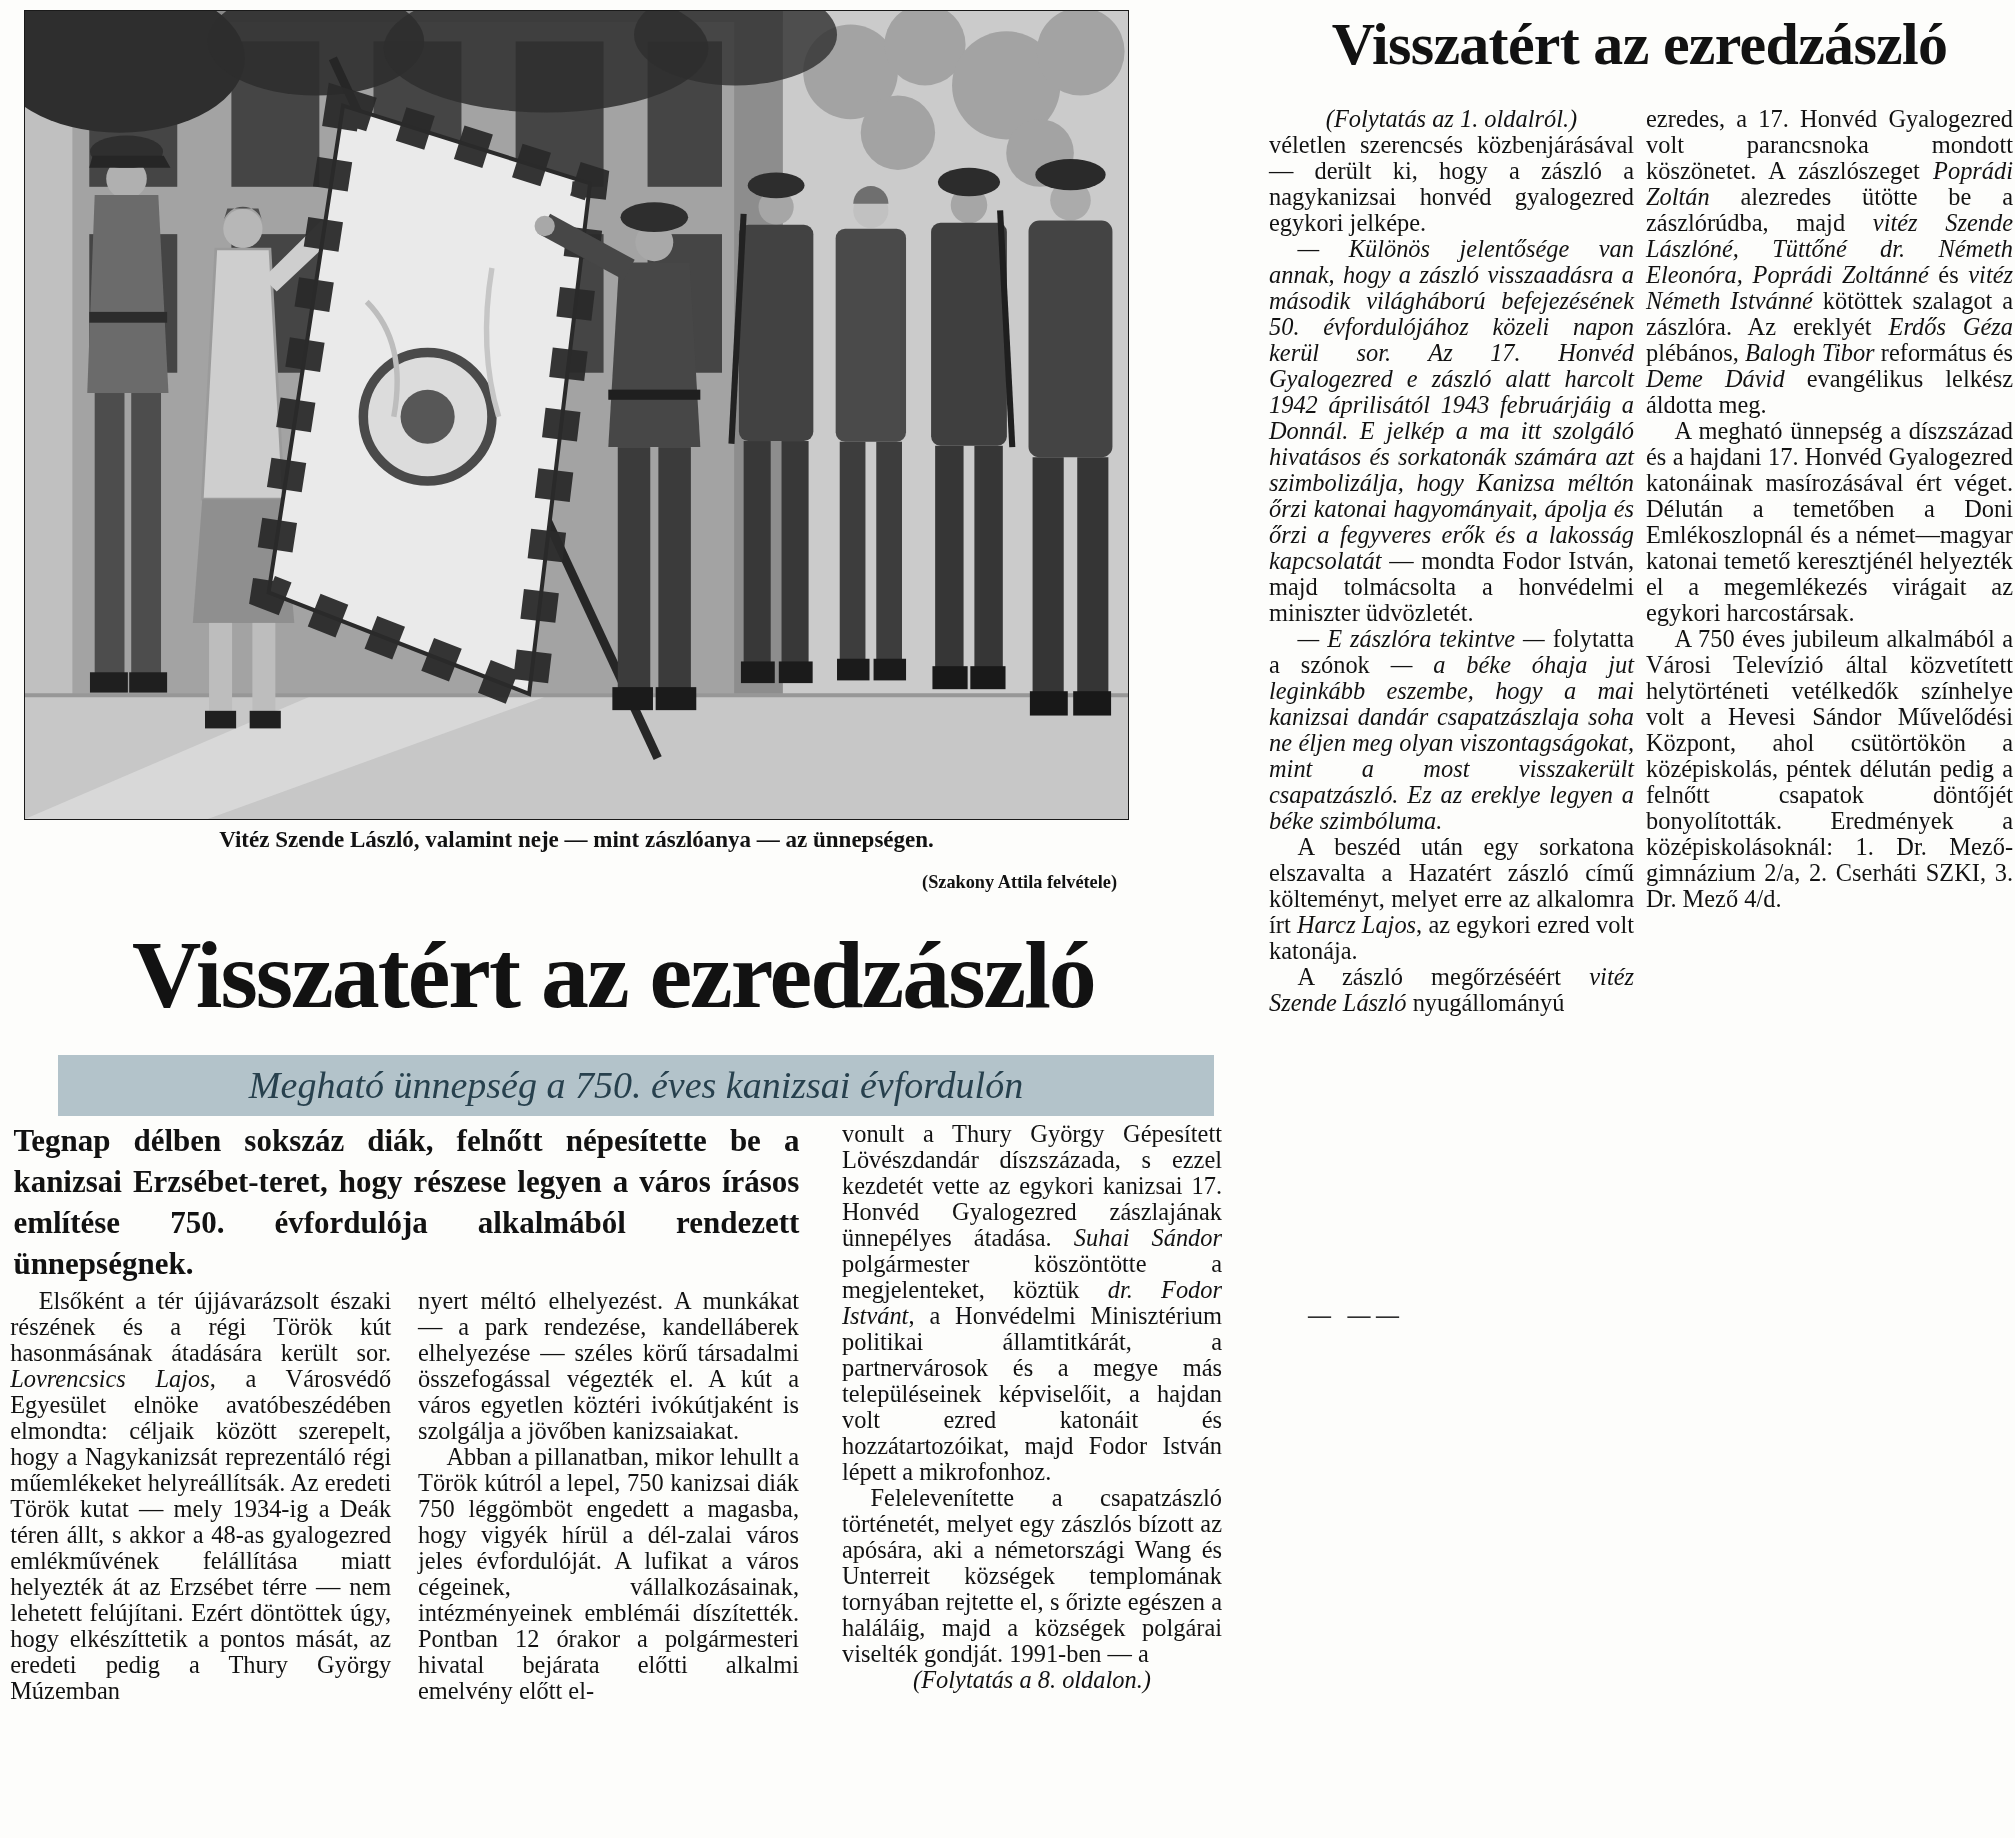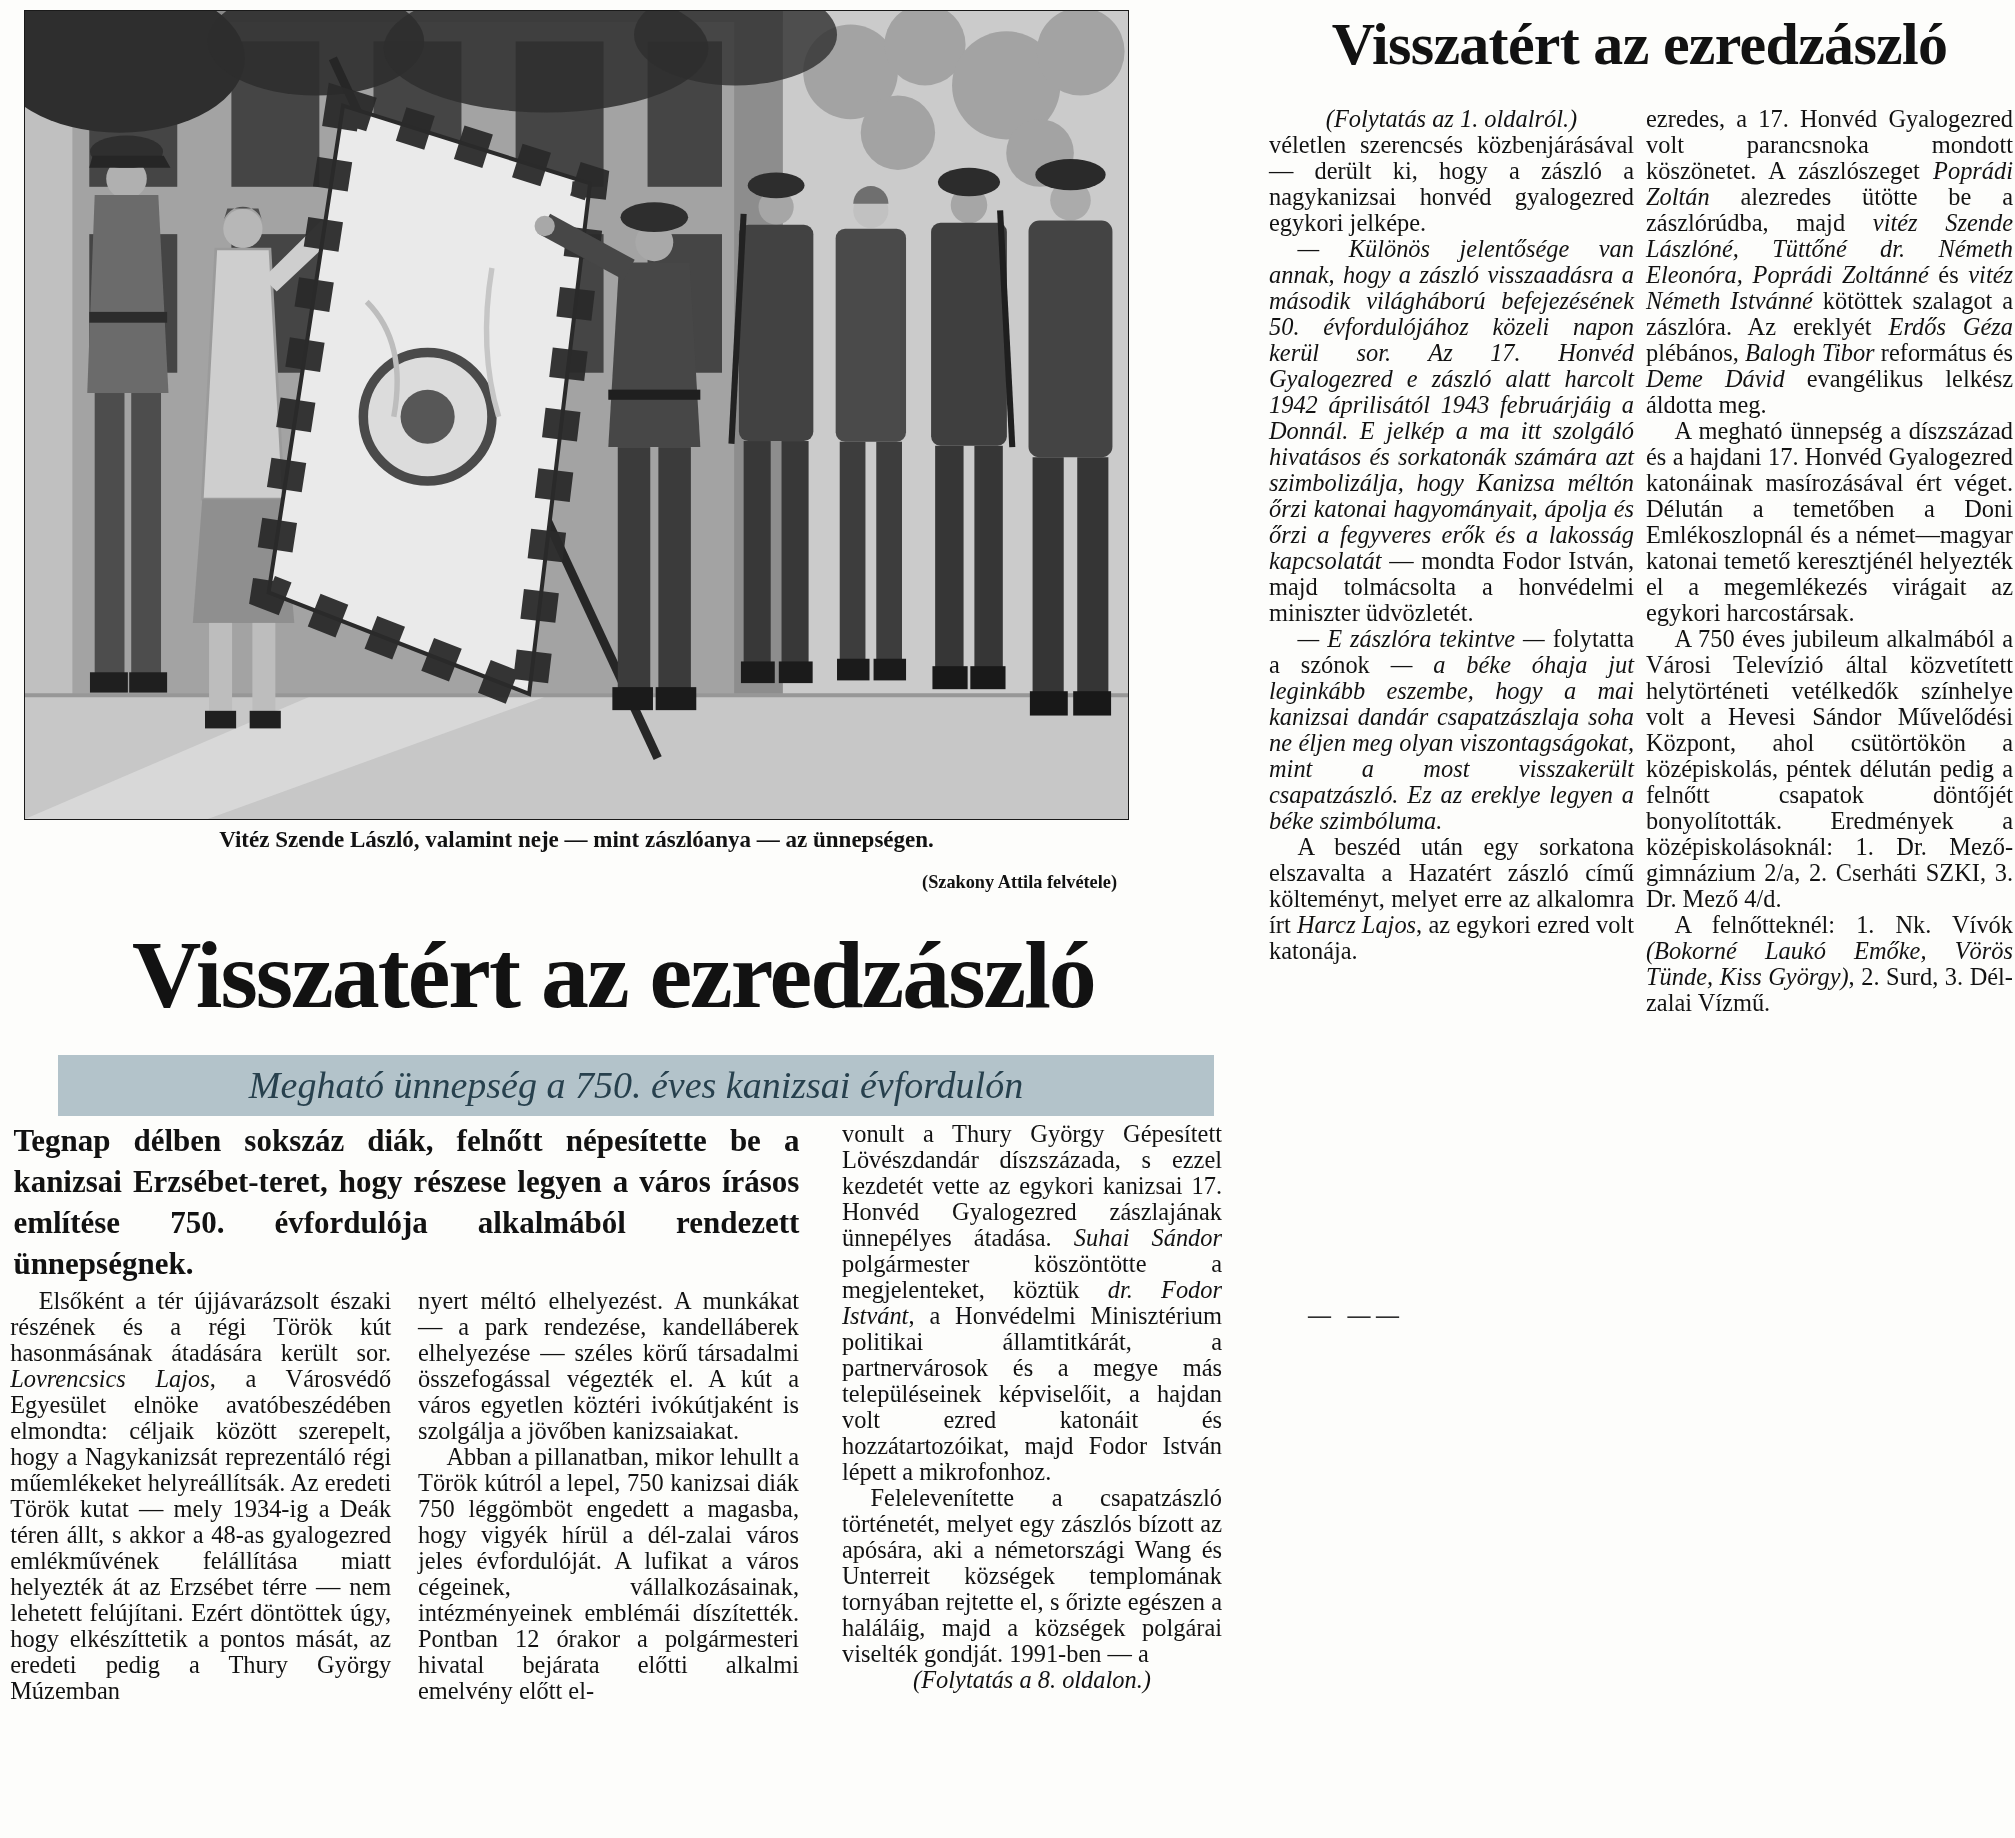--- a/index.html
+++ b/index.html
@@ -188,24 +188,24 @@
     </div>
 
   <h2 class="abs headline-cont" style="margin:0;">Visszatért az ezredzászló</h2>
 
   <div class="abs col" id="rcol1">
       <p class="ctr"><i>(Folytatás az 1. oldalról.)</i></p>
       <p><span>véletlen szerencsés közbenjárásával — derült ki, hogy a zászló a nagykanizsai honvéd gyalogezred egykori jelképe.</span></p>
       <p class="ind"><i>— Különös jelentősége van annak, hogy a zászló visszaadásra a második világháború befejezésének 50. évfordulójához közeli napon kerül sor. Az 17. Honvéd Gyalogezred e zászló alatt harcolt 1942 áprilisától 1943 februárjáig a Donnál. E jelkép a ma itt szolgáló hivatásos és sorkatonák számára azt szimbolizálja, hogy Kanizsa méltón őrzi katonai hagyományait, ápolja és őrzi a fegyveres erők és a lakosság kapcsolatát </i><span>— mondta Fodor István, majd tolmácsolta a honvédelmi miniszter üdvözletét.</span></p>
       <p class="ind"><i>— E zászlóra tekintve — </i><span>folytatta a szónok </span><i>— a béke óhaja jut leginkább eszembe, hogy a mai kanizsai dandár csapatzászlaja soha ne éljen meg olyan viszontagságokat, mint a most visszakerült csapatzászló. Ez az ereklye legyen a béke szimbóluma.</i></p>
       <p class="ind"><span>A beszéd után egy sorkatona elszavalta a Hazatért zászló című költeményt, melyet erre az alkalomra írt </span><i>Harcz Lajos</i><span>, az egykori ezred volt katonája.</span></p>
+      <p class="ind"><span>A zászló megőrzéséért </span><i>vitéz Szende László</i><span> nyugállományú</span></p>
     </div>
   <div class="abs col" id="rcol2">
       <p><span>ezredes, a 17. Honvéd Gyalogezred volt parancsnoka mondott köszönetet. A zászlószeget </span><i>Poprádi Zoltán</i><span> alezredes ütötte be a zászlórúdba, majd </span><i>vitéz Szende Lászlóné, Tüttőné dr. Németh Eleonóra, Poprádi Zoltánné</i><span> és </span><i>vitéz Németh Istvánné</i><span> kötöttek szalagot a zászlóra. Az ereklyét </span><i>Erdős Géza</i><span> plébános, </span><i>Balogh Tibor</i><span> református és </span><i>Deme Dávid</i><span> evangélikus lelkész áldotta meg.</span></p>
       <p class="ind"><span>A megható ünnepség a díszszázad és a hajdani 17. Honvéd Gyalogezred katonáinak masírozásával ért véget. Délután a temetőben a Doni Emlékoszlopnál és a német—magyar katonai temető keresztjénél helyezték el a megemlékezés virágait az egykori harcostársak.</span></p>
       <p class="ind"><span>A 750 éves jubileum alkalmából a Városi Televízió által közvetített helytörténeti vetélkedők színhelye volt a Hevesi Sándor Művelődési Központ, ahol csütörtökön a középiskolás, péntek délután pedig a felnőtt csapatok döntőjét bonyolították. Eredmények a középiskolásoknál: 1. Dr. Mező-gimnázium 2/a, 2. Cserháti SZKI, 3. Dr. Mező 4/d.</span></p>
-      <p class="ind"><span>A felnőtteknél: 1. Nk. Vívók </span><i>(Bokorné Laukó Emőke, Vörös Tünde, Kiss György)</i><span>, 2. Surd, 3. Dél-zalai Vízmű.</span></p>
     </div>
 
   <div class="abs endmarks">—    ——</div>
 
 </div>
 
 
 </body></html>

